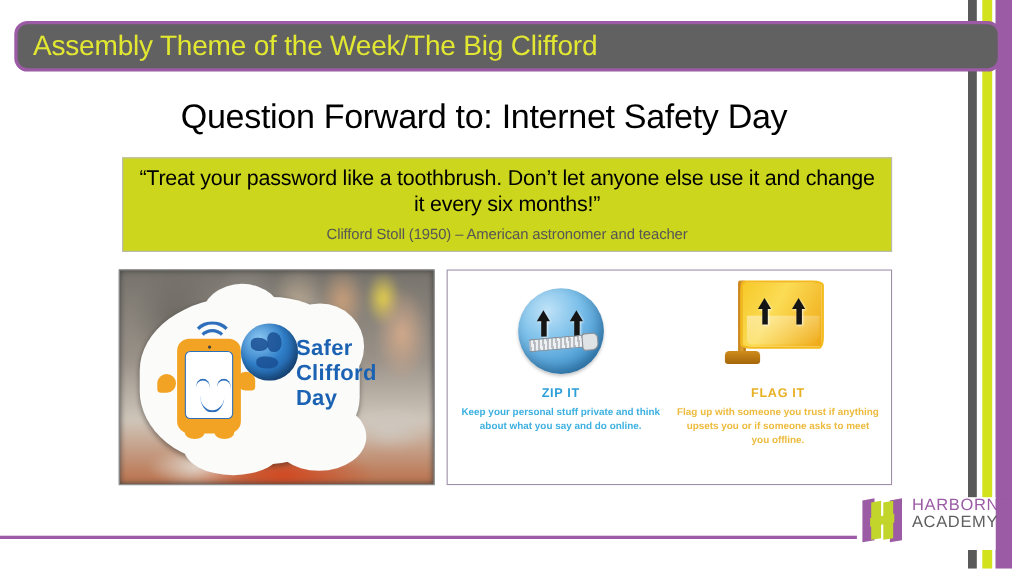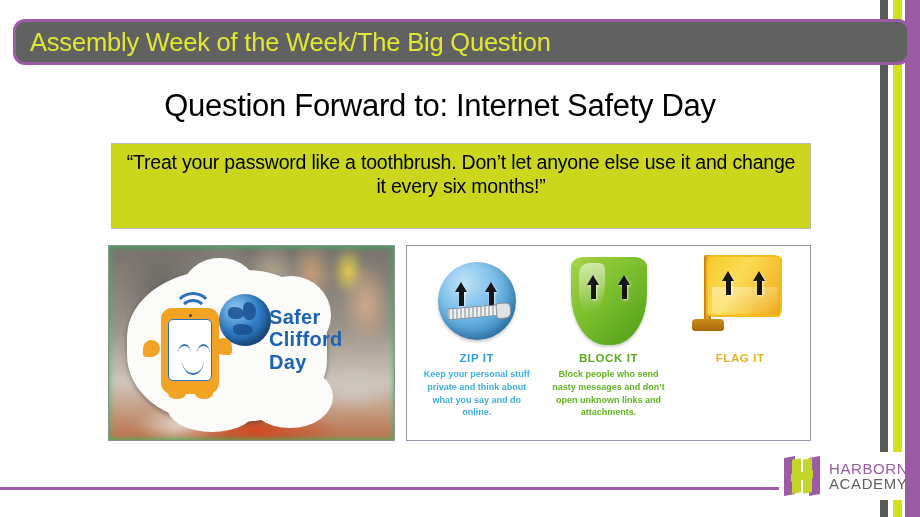--- a/index.html
+++ b/index.html
@@ -90,21 +90,21 @@
   
   .photo-panel {
     position: absolute;
     left: 108px;
     top: 245px;
     width: 287px;
     height: 196px;
     border: 1px solid #8f8f8f;
     box-sizing: border-box;
     overflow: hidden;
-    background: #22c55e;
+    background: #404040;
   }
   
   .photo-bg {
     position: absolute;
     inset: 0;
     background:
       radial-gradient(ellipse 55px 70px at 18% 22%, #6d6a63 0%, rgba(109,106,99,0) 72%),
       radial-gradient(ellipse 42px 52px at 40% 14%, #8e8b84 0%, rgba(142,139,132,0) 70%),
       radial-gradient(ellipse 36px 48px at 57% 16%, #b9a892 0%, rgba(185,168,146,0) 72%),
       radial-gradient(ellipse 30px 44px at 71% 14%, #c99f7a 0%, rgba(201,159,122,0) 70%),
@@ -465,21 +465,21 @@
 
   
   .logo {
     position: absolute;
     left: 779px;
     top: 452px;
     width: 126px;
     height: 48px;
     background: #ffffff;
     display: flex;
-    align-items: center;
+    align-items: flex-start;
     z-index: 4;
   }
   .logo-mark {
     position: relative;
     width: 40px;
     height: 42px;
     margin-left: 3px;
     flex: none;
   }
   .lm-left {
@@ -533,27 +533,28 @@
   }
 </style>
 </head>
 <body>
 
 <div class="stripe stripe-gray"></div>
 <div class="stripe stripe-yellow"></div>
 <div class="stripe stripe-purple"></div>
 
 <div class="title-bar">
-  <span class="title-bar-text">Assembly Week of the Week/The Big Question</span>
+  <span class="title-bar-text">Assembly Theme of the Week/The Big Clifford</span>
 </div>
 
 <div class="slide-heading">Question Forward to: Internet Safety Day</div>
 
 <div class="quote-box">
   <div class="quote-text">“Treat your password like a toothbrush. Don’t let anyone else use it and change it every six months!”</div>
+  <div class="quote-attrib">Clifford Stoll (1950) – American astronomer and teacher</div>
 </div>
 
 <div class="photo-panel">
   <div class="photo-bg"></div>
   <div class="photo-card">
     <div class="photo-card-lobe lobe-a"></div>
     <div class="photo-card-lobe lobe-b"></div>
     <div class="photo-card-lobe lobe-c"></div>
     <div class="photo-card-lobe lobe-d"></div>
     <div class="photo-card-lobe lobe-e"></div>
@@ -601,51 +602,37 @@
         </div>
         <div class="zipper">
           <div class="zipper-pull"></div>
         </div>
       </div>
     </div>
     <div class="advice-title" style="color:#2e9fd8">ZIP IT</div>
     <div class="advice-body" style="color:#3cb0e0">Keep your personal stuff private and think about what you say and do online.</div>
   </div>
 
-  <div class="advice-col">
-    <div class="advice-art">
-      <div class="shield">
-        <div class="shield-gloss"></div>
-        <div class="shield-leg leg-l"></div>
-        <div class="shield-leg leg-r"></div>
-        <div class="arrow-eyes shield-eyes">
-          <div class="up-arrow"></div>
-          <div class="up-arrow"></div>
-        </div>
-      </div>
-    </div>
-    <div class="advice-title" style="color:#5aa81c">BLOCK IT</div>
-    <div class="advice-body" style="color:#63b522">Block people who send nasty messages and don’t open unknown links and attachments.</div>
-  </div>
 
   <div class="advice-col">
     <div class="advice-art">
       <div class="flagwrap">
         <div class="flag-pole"></div>
         <div class="flag-base"></div>
         <div class="flag-cloth">
           <div class="flag-gloss"></div>
         </div>
         <div class="arrow-eyes flag-eyes">
           <div class="up-arrow"></div>
           <div class="up-arrow"></div>
         </div>
       </div>
     </div>
     <div class="advice-title" style="color:#e8b023">FLAG IT</div>
+    <div class="advice-body" style="color:#edbb3d">Flag up with someone you trust if anything upsets you or if someone asks to meet you offline.</div>
   </div>
 
 </div>
 
 <div class="bottom-rule"></div>
 
 <div class="logo">
   <div class="logo-mark">
     <div class="lm-left"></div>
     <div class="lm-right"></div>

